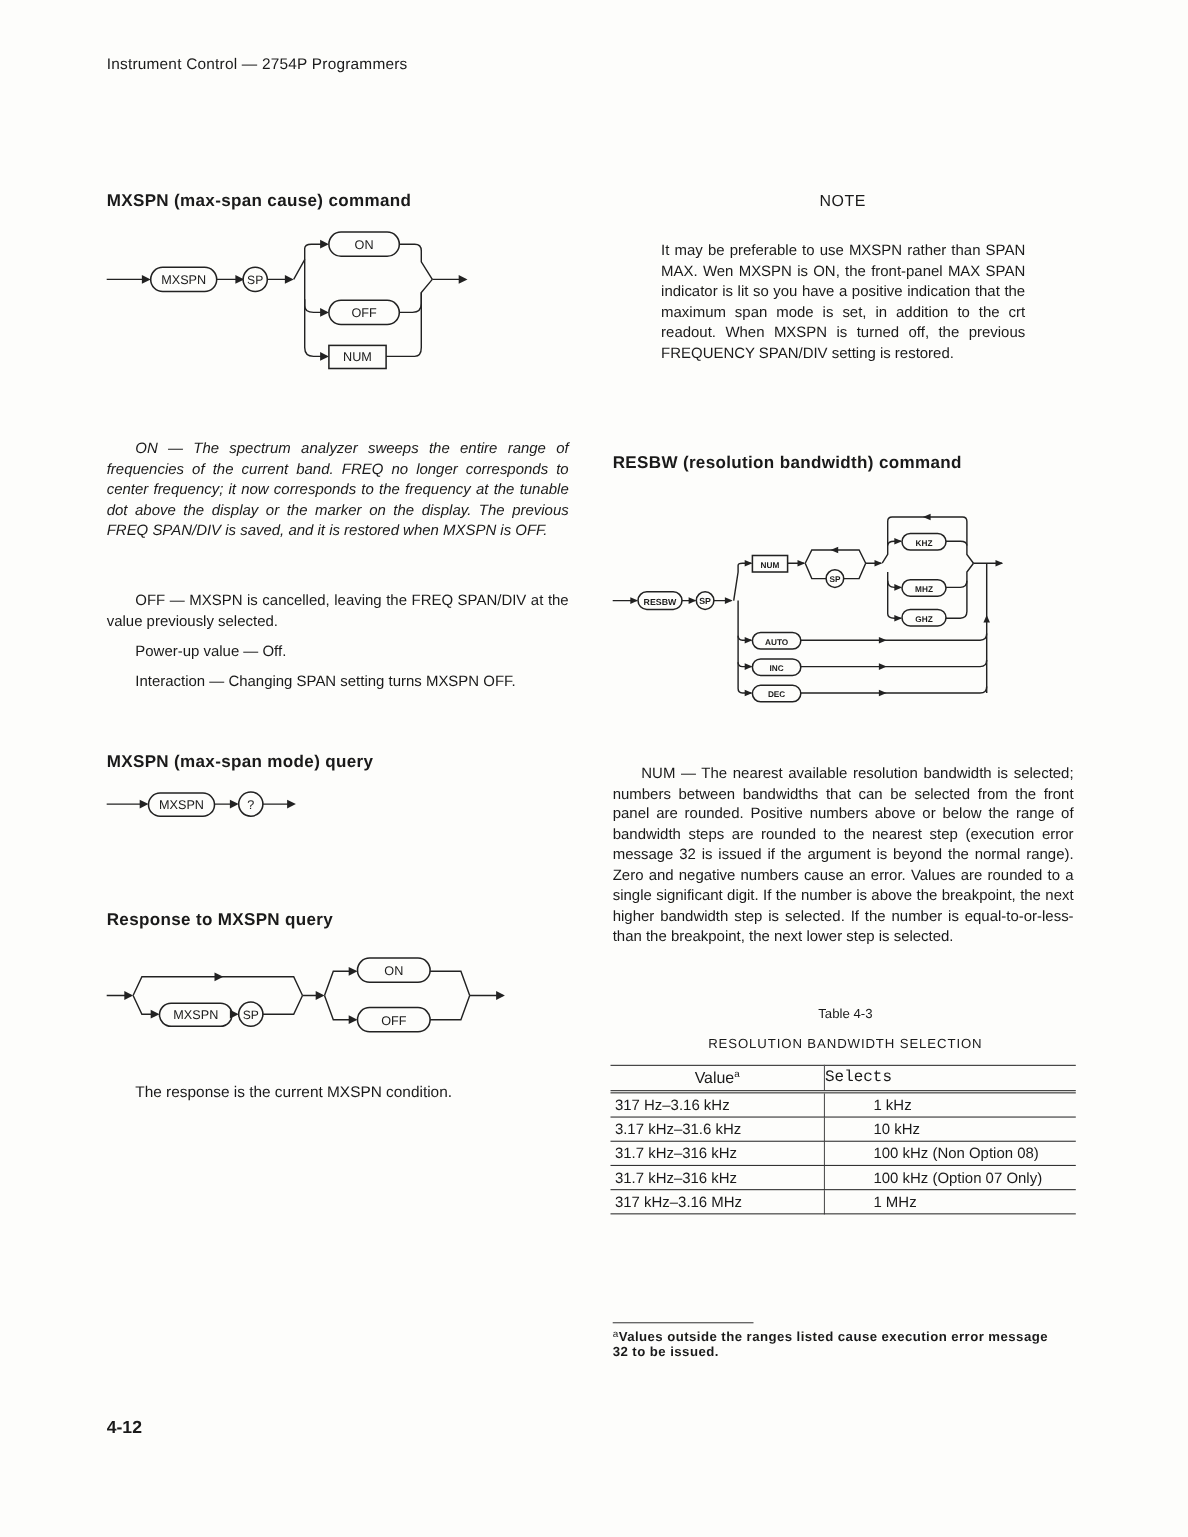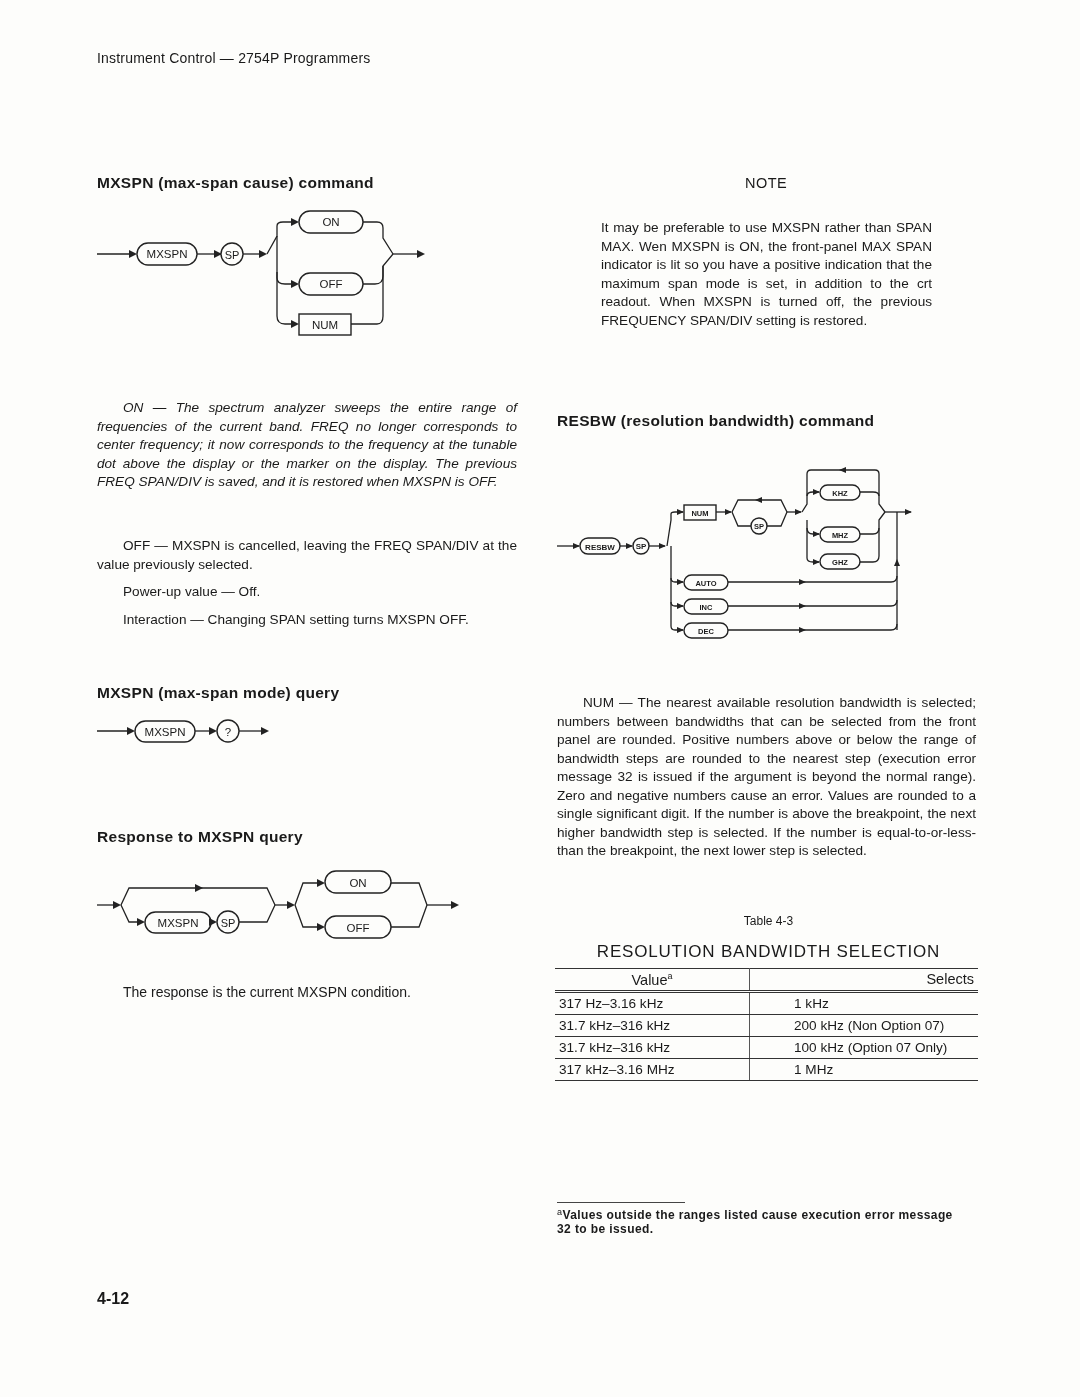--- a/index.html
+++ b/index.html
@@ -13,21 +13,21 @@
   svg text { font-family:"Liberation Sans", sans-serif; fill:#1a1a1a; }
   svg .ln { stroke:#222; stroke-width:1.3; fill:none; }
   svg .box { stroke:#222; stroke-width:1.4; fill:#fdfdfb; }
   svg .arr { fill:#222; }
   .note-title { left:745px; top:175px; font-size:14.5px; letter-spacing:0.5px; }
   table.rbw { border-collapse:collapse; width:423px; font-size:13.6px; }
   table.rbw th { font-weight:normal; font-size:14.5px; padding:2px 4px; border-top:1.5px solid #333; border-bottom:3px double #333; }
   table.rbw td { padding:1px 4px 0 4px; border-bottom:1.2px solid #333; height:20px; }
   table.rbw .c1 { width:186px; border-right:1px solid #555; }
   table.rbw .c2 { padding-left:44px; }
-  table.rbw th.c2 { padding-left:0; text-align:right; }
+  table.rbw th.c2 { padding-left:0; text-align:left;font-family:Liberation Mono, monospace; }
   .fnline { left:557px; top:1202px; width:128px; border-top:1px solid #444; }
   .footnote { left:557px; top:1205px; font-size:12px; font-weight:bold; line-height:14px; letter-spacing:0.4px; }
   .footnote sup { font-size:9px; vertical-align:4px; font-weight:normal; }
   .pagenum { left:97px; top:1290px; font-size:16px; font-weight:bold; }
 </style>
 </head>
 <body>
 
 <div class="abs header">Instrument Control — 2754P Programmers</div>
 
@@ -200,37 +200,41 @@
   <text x="151" y="172" font-size="7.5" font-weight="bold" text-anchor="middle">DEC</text>
   <path class="ln" d="M173,168 L336,168 Q342,168 342,162"></path>
   <polygon class="arr" points="244,165 251,168 244,171"></polygon>
 </svg>
 
 <div class="abs para" style="left:557px; top:694px; width:419px;">
   <div class="indent">NUM — The nearest available resolution bandwidth is selected; numbers between bandwidths that can be selected from the front panel are rounded. Positive numbers above or below the range of bandwidth steps are rounded to the nearest step (execution error message 32 is issued if the argument is beyond the normal range). Zero and negative numbers cause an error. Values are rounded to a single significant digit. If the number is above the breakpoint, the next higher bandwidth step is selected. If the number is equal-to-or-less-than the breakpoint, the next lower step is selected.</div>
 </div>
 
 <div class="abs" style="left:557px; top:914px; width:423px; text-align:center; font-size:12px;">Table 4-3</div>
-<div class="abs" style="left:557px; top:942px; width:423px; text-align:center; font-size:17px; letter-spacing:0.8px;">RESOLUTION BANDWIDTH SELECTION</div>
+<div class="abs" style="left:557px; top:942px; width:423px; text-align:center; font-size:12px; letter-spacing:0.8px;">RESOLUTION BANDWIDTH SELECTION</div>
 
 <table class="abs rbw" style="left:555px; top:968px;">
   <thead>
     <tr>
       <th class="c1" style="text-align:center;"><span>Value</span><sup style="font-size:9px;">a</sup></th>
       <th class="c2">Selects</th>
     </tr>
   </thead>
   <tbody>
     <tr>
       <td class="c1">317 Hz–3.16 kHz</td>
       <td class="c2">1 kHz</td>
     </tr>
     <tr>
+      <td class="c1">3.17 kHz–31.6 kHz</td>
+      <td class="c2">10 kHz</td>
+    </tr>
+    <tr>
       <td class="c1">31.7 kHz–316 kHz</td>
-      <td class="c2">200 kHz (Non Option 07)</td>
+      <td class="c2">100 kHz (Non Option 08)</td>
     </tr>
     <tr>
       <td class="c1">31.7 kHz–316 kHz</td>
       <td class="c2">100 kHz (Option 07 Only)</td>
     </tr>
     <tr>
       <td class="c1">317 kHz–3.16 MHz</td>
       <td class="c2">1 MHz</td>
     </tr>
   </tbody>

